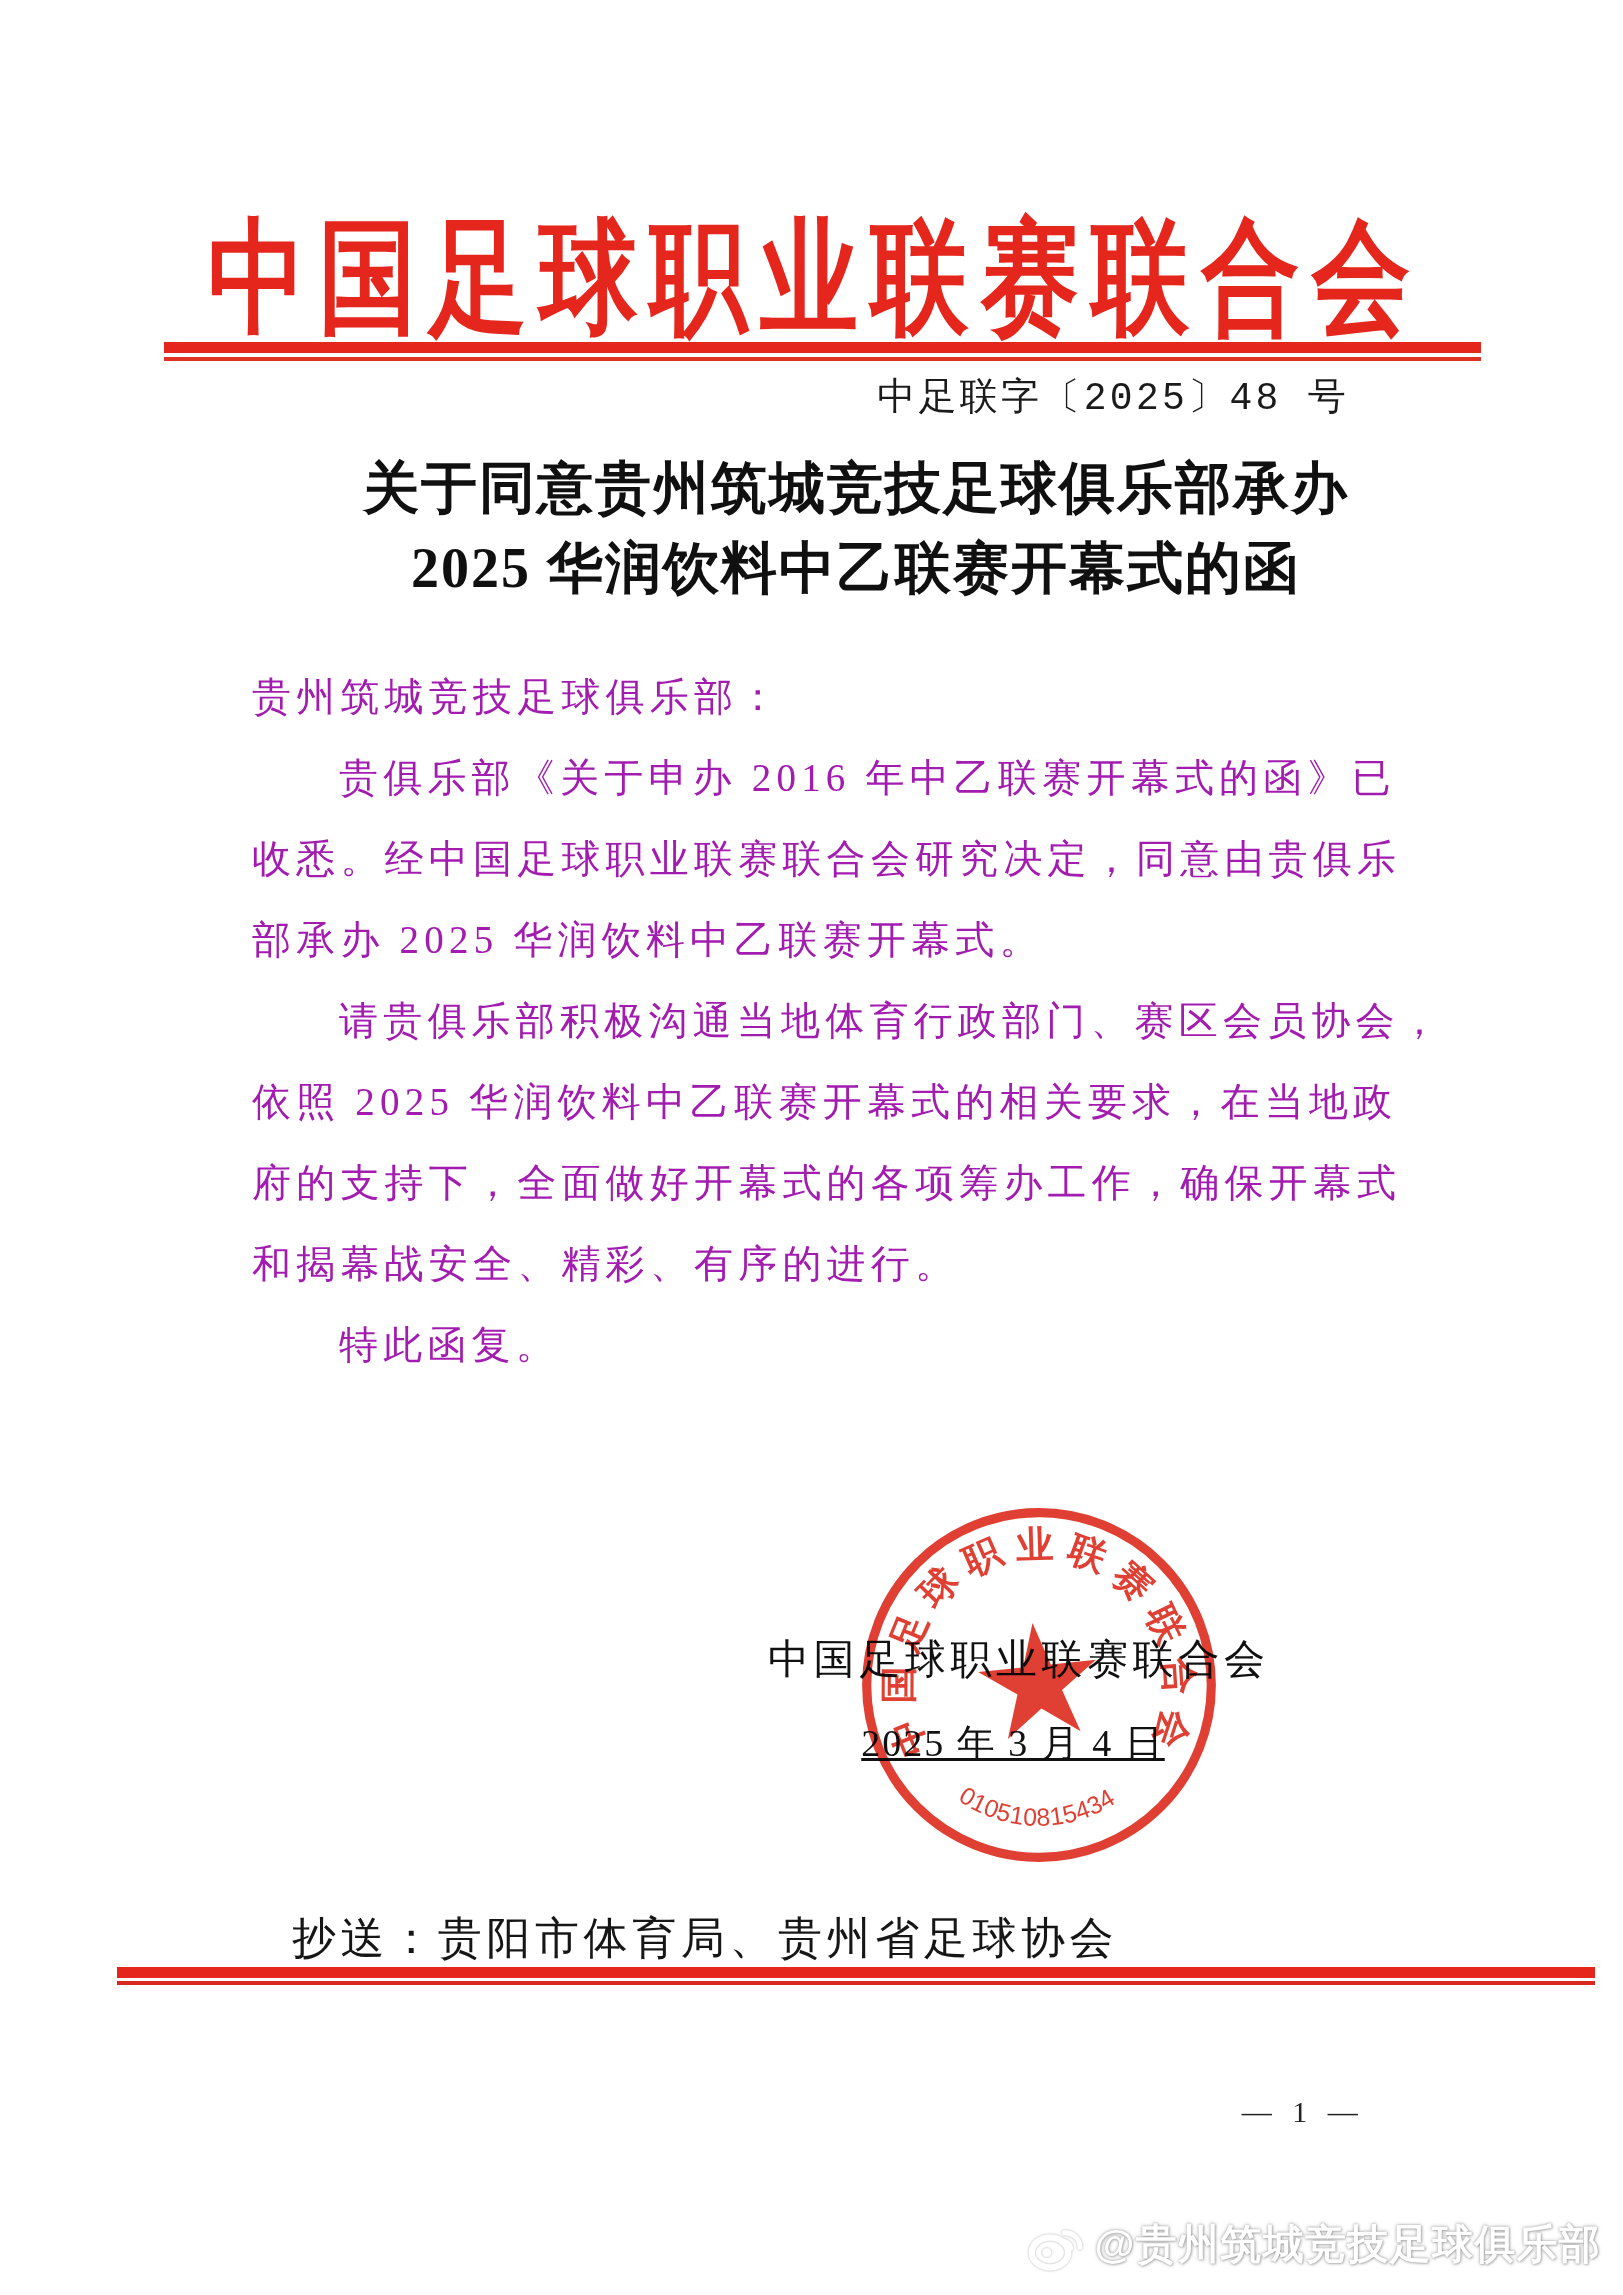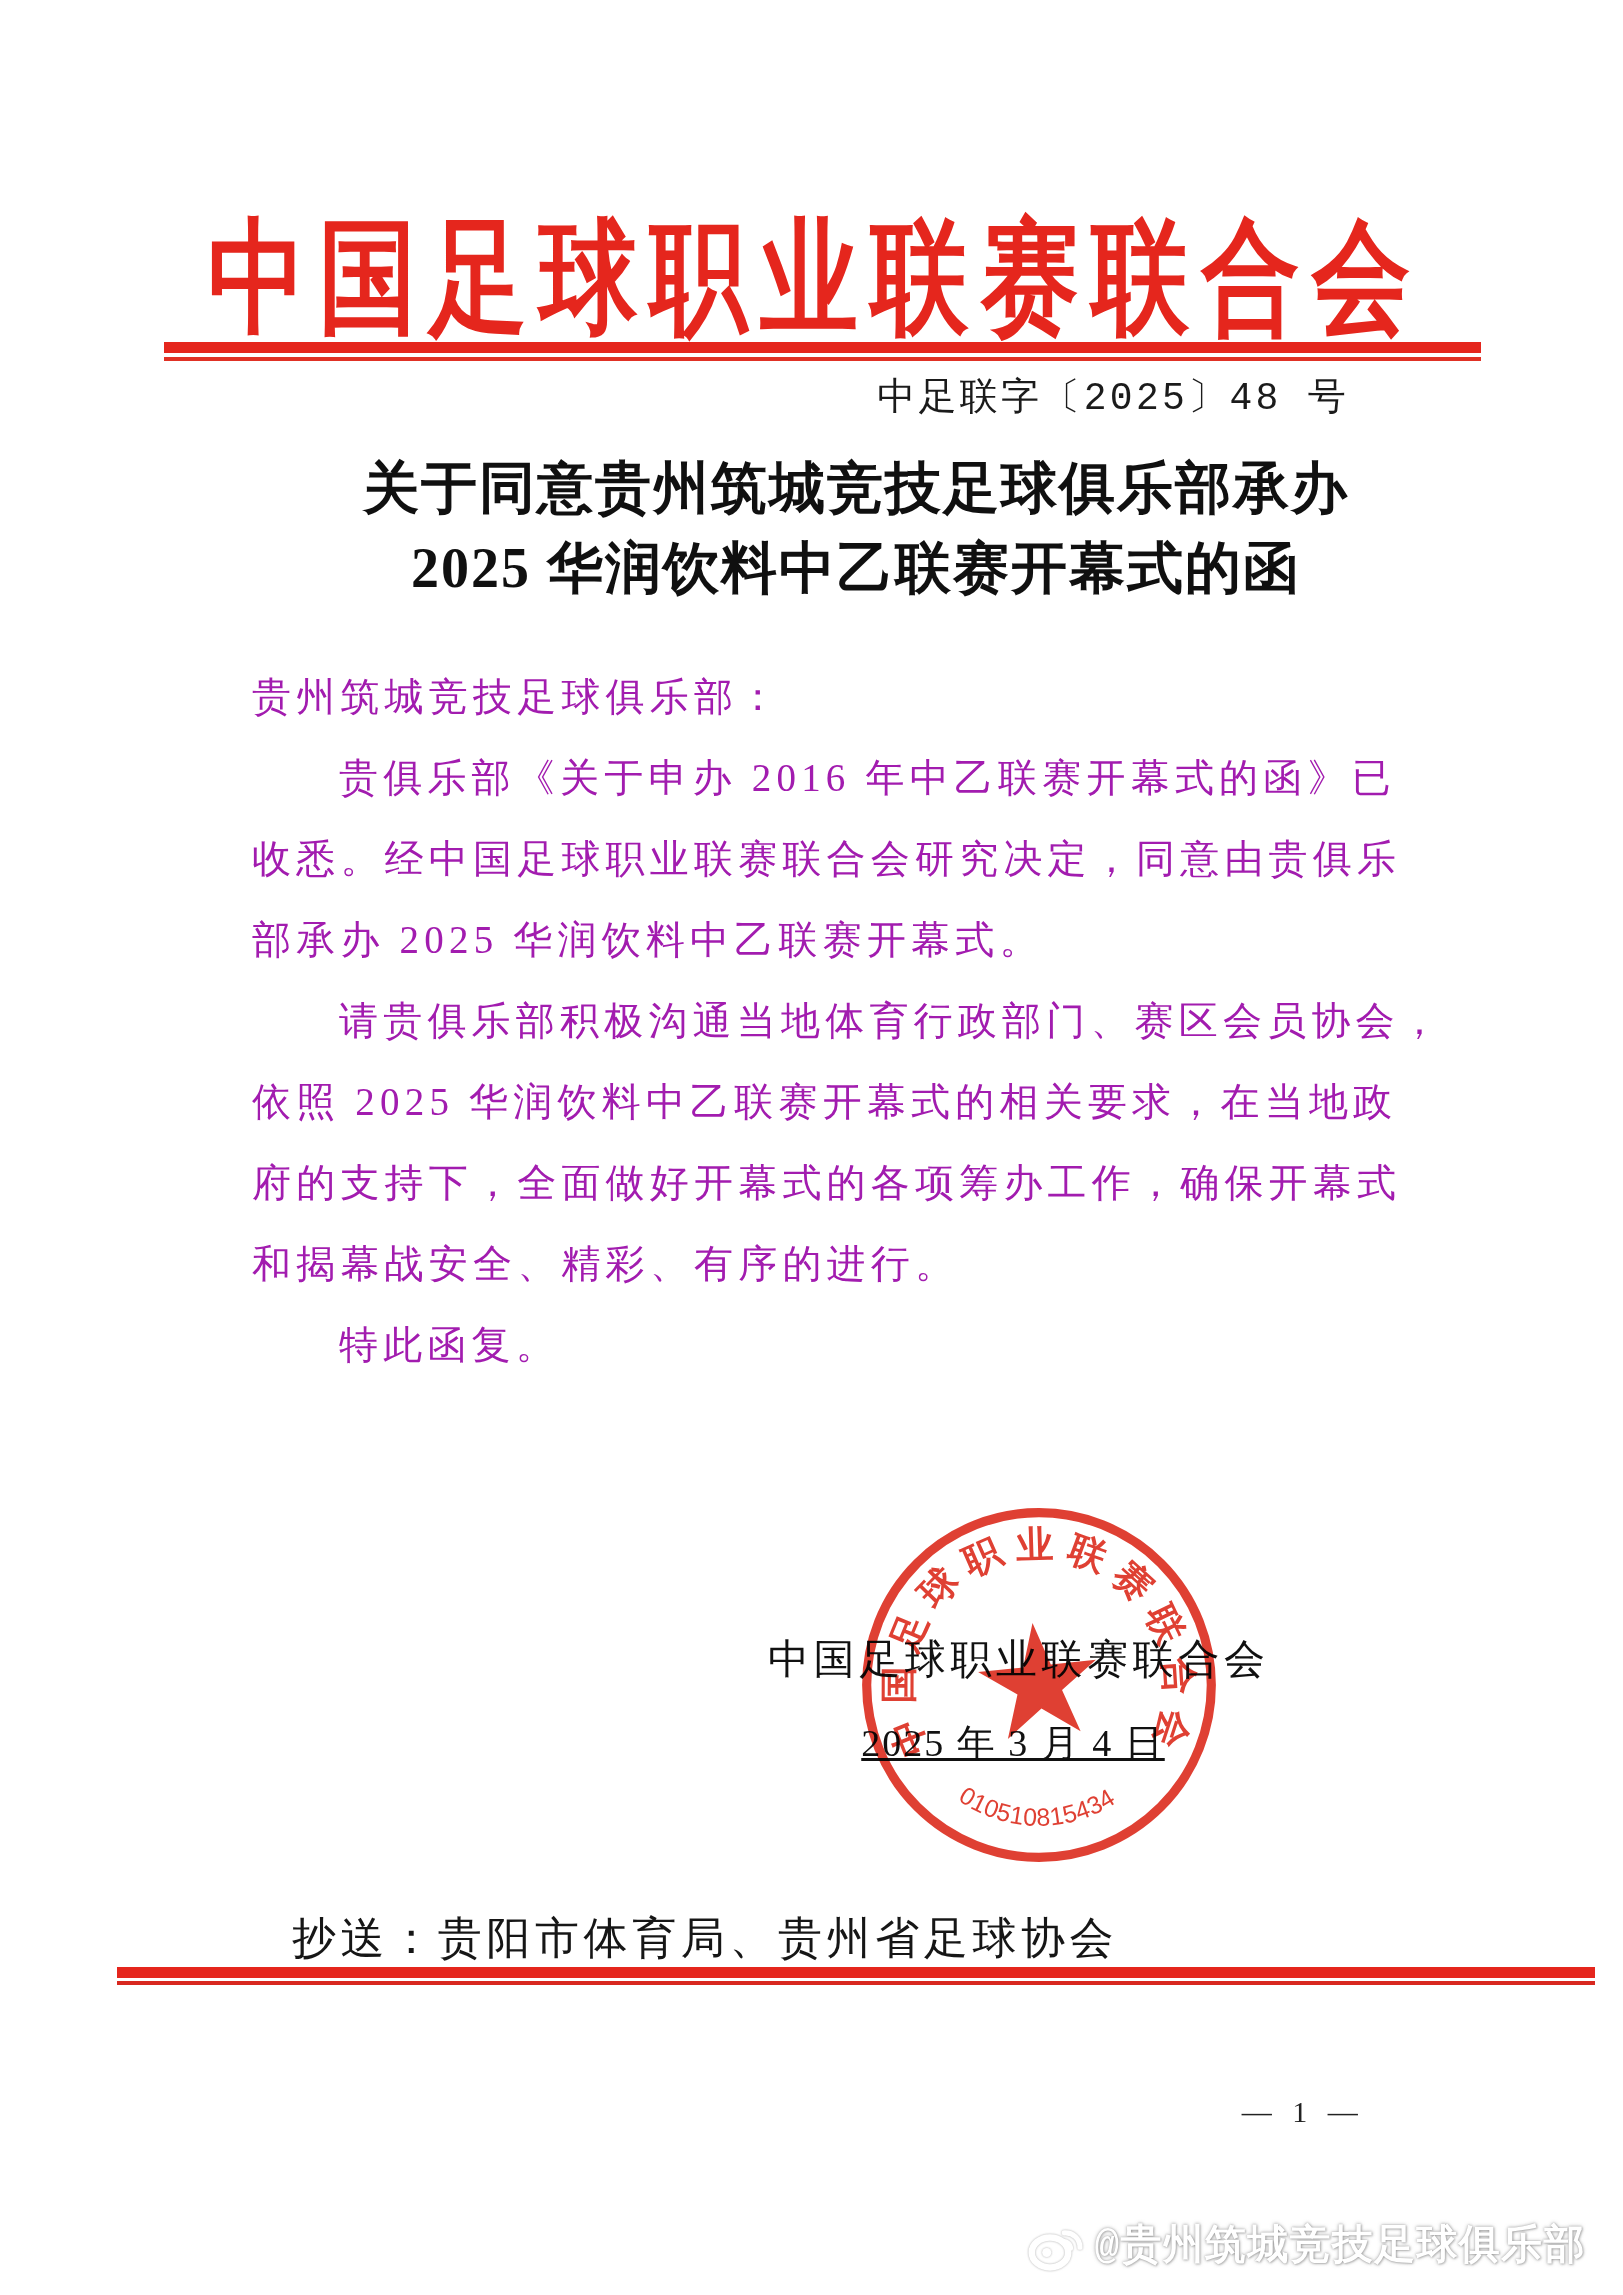--- a/index.html
+++ b/index.html
@@ -104,21 +104,21 @@
     color:#222;
     white-space:nowrap;
   }
 
   .watermark{
     left:1025px; top:2216px;
     display:flex; align-items:center; gap:6.5px;
     z-index:4;
   }
   .watermark-text{
-    font-family:Liberation Mono, monospace;
+    font-family:Liberation Sans, sans-serif;
     font-weight:bold;
     font-size:41px;
     letter-spacing:1.3px;
     color:#ffffff;
     text-shadow:0 0 3.9px rgba(110,110,110,.55), 0 0 1.3px rgba(120,120,120,.5), 1.3px 1.3px 2px rgba(140,140,140,.35);
     white-space:nowrap;
   }
   .weibo-svg{filter:drop-shadow(0 0 1.3px rgba(120,120,120,.6));}
 </style>
 </head>

